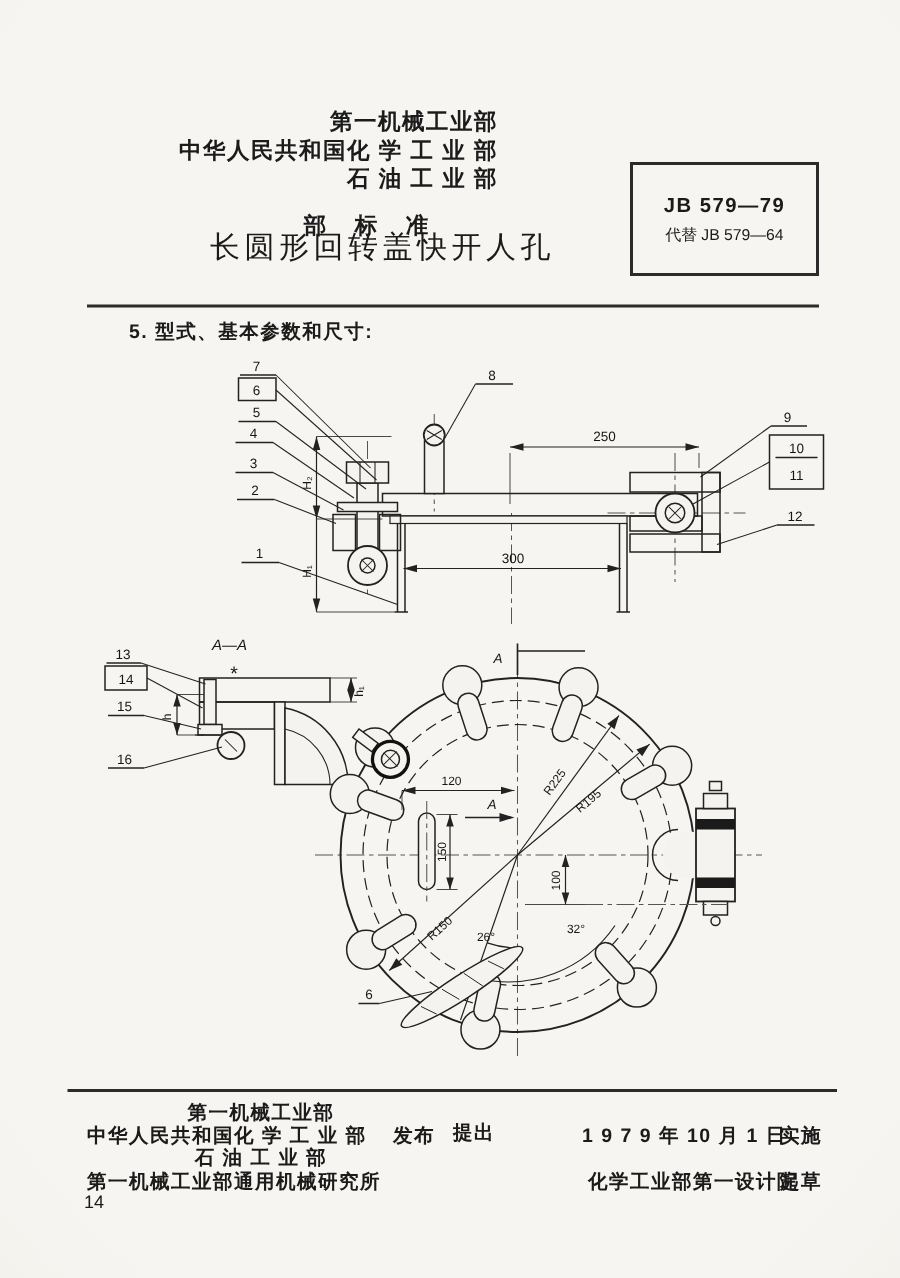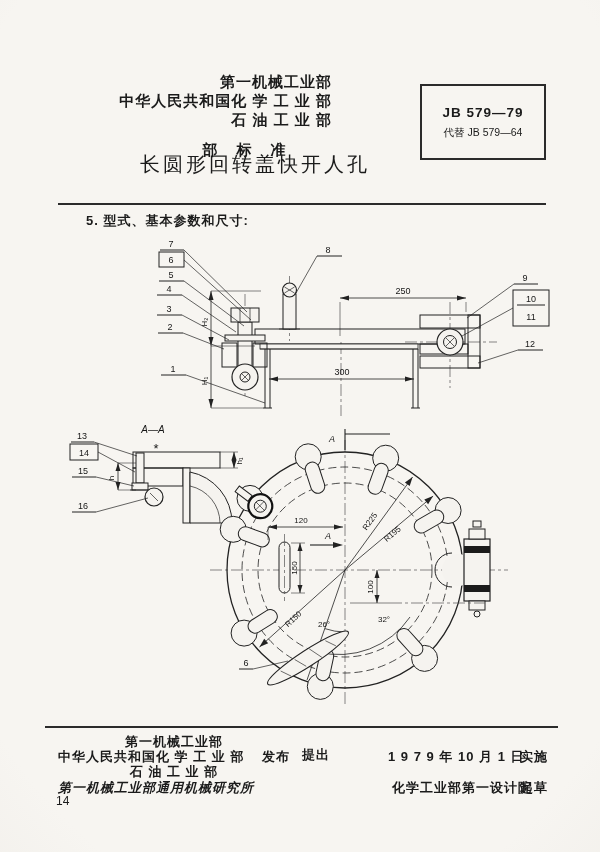--- a/index.html
+++ b/index.html
@@ -5,21 +5,21 @@
   html,body{margin:0;padding:0;background:#d8d5cf;}
   .page{
     position:relative;width:600px;height:852px;margin:0 auto;overflow:hidden;
     background:radial-gradient(120% 115% at 50% 45%, #f7f5f1 55%, #e6e3dd 100%);
     font-family:"Liberation Sans",sans-serif;color:#1b1b1b;
   }
   .abs{position:absolute;}
   .org-block{left:78px;top:72px;width:254px;text-align:right;font-size:15px;font-weight:700;line-height:19px;letter-spacing:1px;}
   .std-type{left:170px;top:141px;width:150px;text-align:center;font-size:15px;font-weight:700;letter-spacing:2px;}
   .doc-title{left:120px;top:151px;width:270px;text-align:center;font-size:20px;font-weight:400;letter-spacing:3px;}
-  .std-box{left:420px;top:84px;width:122px;height:72px;border:2.5px solid #2b2b2b;
+  .std-box{left:420px;top:108px;width:122px;height:72px;border:2.5px solid #2b2b2b;
     display:flex;flex-direction:column;align-items:center;justify-content:center;gap:6px;}
   .std-code{font-size:13.5px;font-weight:700;letter-spacing:1px;}
   .std-replaces{font-size:10.5px;}
   .rule{background:#2b2b2b;height:2px;}
   .rule1{left:58px;top:203px;width:488px;}
   .rule2{left:45px;top:726px;width:513px;}
   .heading1{left:86px;top:212px;font-size:13px;font-weight:600;letter-spacing:1px;}
   .ft{font-size:13px;font-weight:700;letter-spacing:1px;}
   .f-c{width:228px;text-align:center;}
   .page-num{left:56px;top:794px;font-size:12px;font-weight:400;}
@@ -358,21 +358,21 @@
           <path class="ldr" d="M193 249 L228 241"></path>
       </g>
     </g>
   </svg>
 
   <div class="abs rule rule2"></div>
   <div class="abs ft f-c" style="left:60px;top:733px;">第一机械工业部</div>
   <div class="abs ft" style="left:58px;top:748px;">中华人民共和国化 学 工 业 部</div>
   <div class="abs ft" style="left:262px;top:748px;">发布</div>
   <div class="abs ft f-c" style="left:60px;top:763px;">石 油 工 业 部</div>
-  <div class="abs ft" style="left:58px;top:779px;font-style:italic;">第一机械工业部通用机械研究所</div>
+  <div class="abs ft" style="left:58px;top:779px;">第一机械工业部通用机械研究所</div>
   <div class="abs ft" style="left:262px;top:746px;margin-left:40px;">提出</div>
   <div class="abs ft" style="left:388px;top:748px;">1 9 7 9 年 10 月 1 日</div>
   <div class="abs ft" style="left:520px;top:748px;">实施</div>
   <div class="abs ft" style="left:392px;top:779px;">化学工业部第一设计院</div>
   <div class="abs ft" style="left:520px;top:779px;">起草</div>
   <div class="abs page-num">14</div>
 
 </div>
 
 </body></html>

